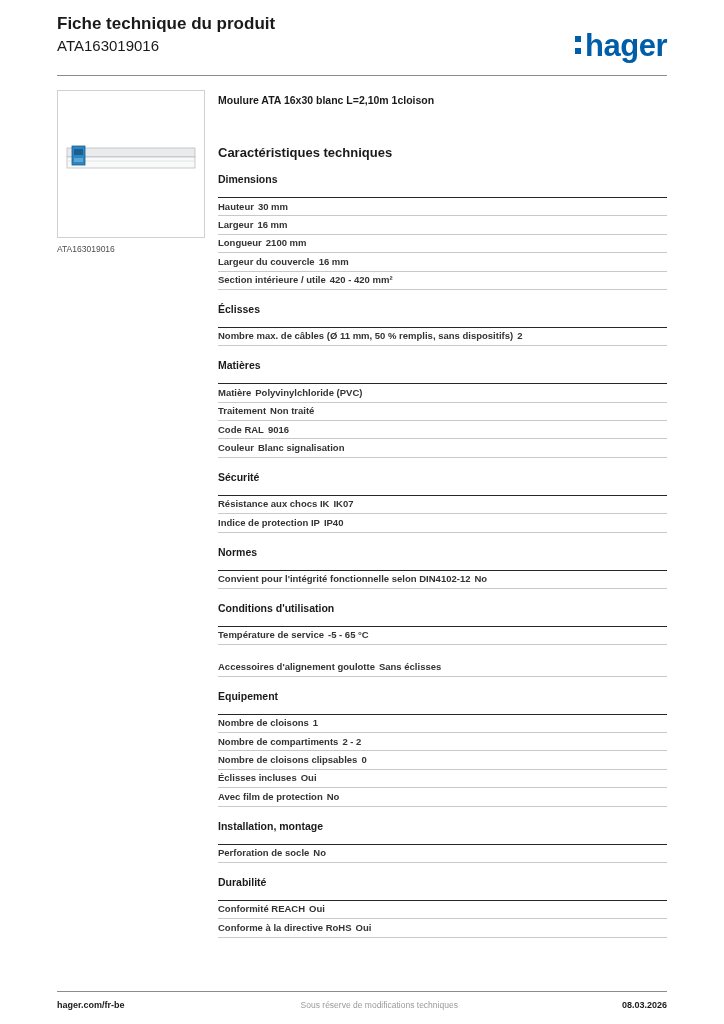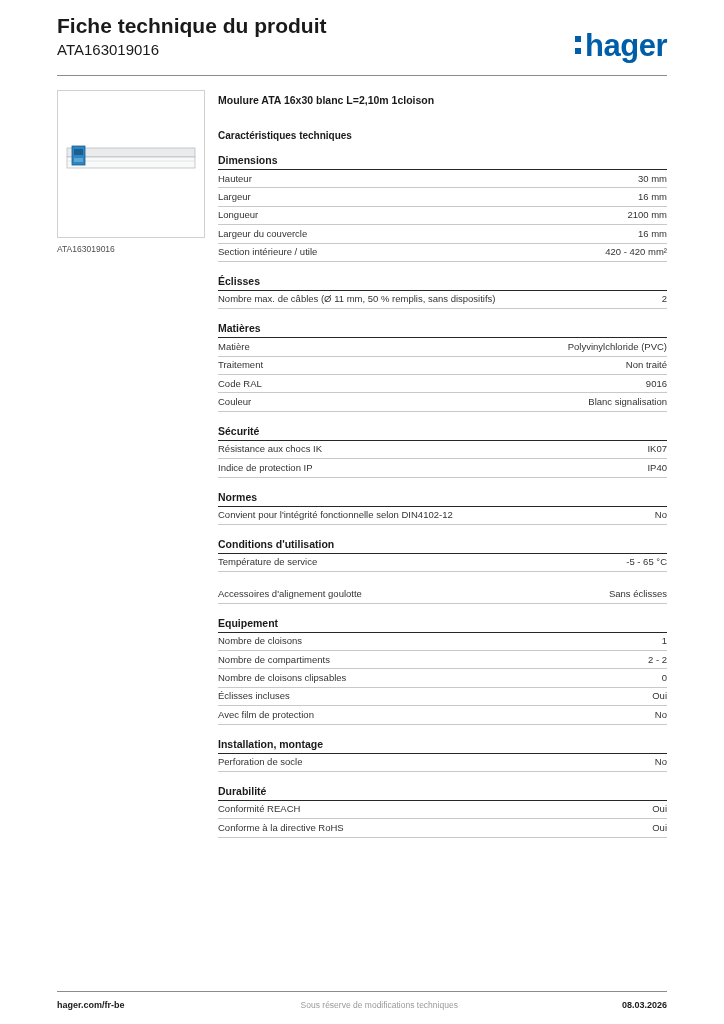--- a/index.html
+++ b/index.html
@@ -18,21 +18,21 @@
   
   .header {
     position: absolute;
     left: 57px; right: 57px; top: 14px;
     display: flex;
     justify-content: space-between;
     align-items: flex-start;
     border-bottom: 1px solid #8c8c8c;
     padding-bottom: 14px;
   }
-  .header-title { font-size: 21px; font-weight: bold; color: #1a1a1a; }
+  .header-title { font-size: 17px; font-weight: bold; color: #1a1a1a; }
   .header-ref   { font-size: 15px; font-weight: normal; color: #1a1a1a; margin-top: 3px; }
   .logo { display: flex; align-items: flex-start; margin-top: 16px; }
   .logo-colon { display: flex; flex-direction: column; gap: 6px; margin-right: 4px; padding-top: 6px; }
   .logo-dot { width: 6px; height: 6px; }
   .logo-word {
     font-size: 31px;
     font-weight: bold;
     letter-spacing: -0.5px;
     line-height: 1;
   }
@@ -47,40 +47,41 @@
   .left-col { width: 148px; flex: 0 0 148px; }
   .image-box {
     width: 148px; height: 148px;
     border: 1px solid #d0d0d0;
     background: #ffffff;
   }
   .image-caption { font-size: 8.5px; color: #4d4d4d; margin-top: 6px; }
 
   .right-col { flex: 1; min-width: 0; }
   .product-name { font-size: 10.5px; font-weight: bold; margin-top: 4px; }
-  .tech-title   { font-size: 10px; font-weight: bold; margin-top: 24px; }
+  .tech-title   { font-size: 13px; font-weight: bold; margin-top: 39px; }
 
   
   .section { margin-top: 13px; }
   .section-title {
     font-size: 10.5px;
     font-weight: bold;
-    padding-bottom: 3px;
+    padding-bottom: 12px;
     border-bottom: 1px solid #262626;
   }
   .row {
     display: flex;
-    justify-content: space-between;
+    justify-content: flex-start;
     align-items: baseline;
-    gap: 28px;
+    gap: 4px;
     font-size: 9.5px;
     color: #333333;
     padding: 2.5px 0 3px 0;
     border-bottom: 1px solid #c9c9c9;
     line-height: 1.25;
+    font-weight: bold;
   }
   .row .label { text-align: left; }
   .row .value { text-align: right; white-space: nowrap; }
 
   
   .footer {
     position: absolute;
     left: 57px; right: 57px; bottom: 14px;
     border-top: 1px solid #8c8c8c;
     padding-top: 8px;

